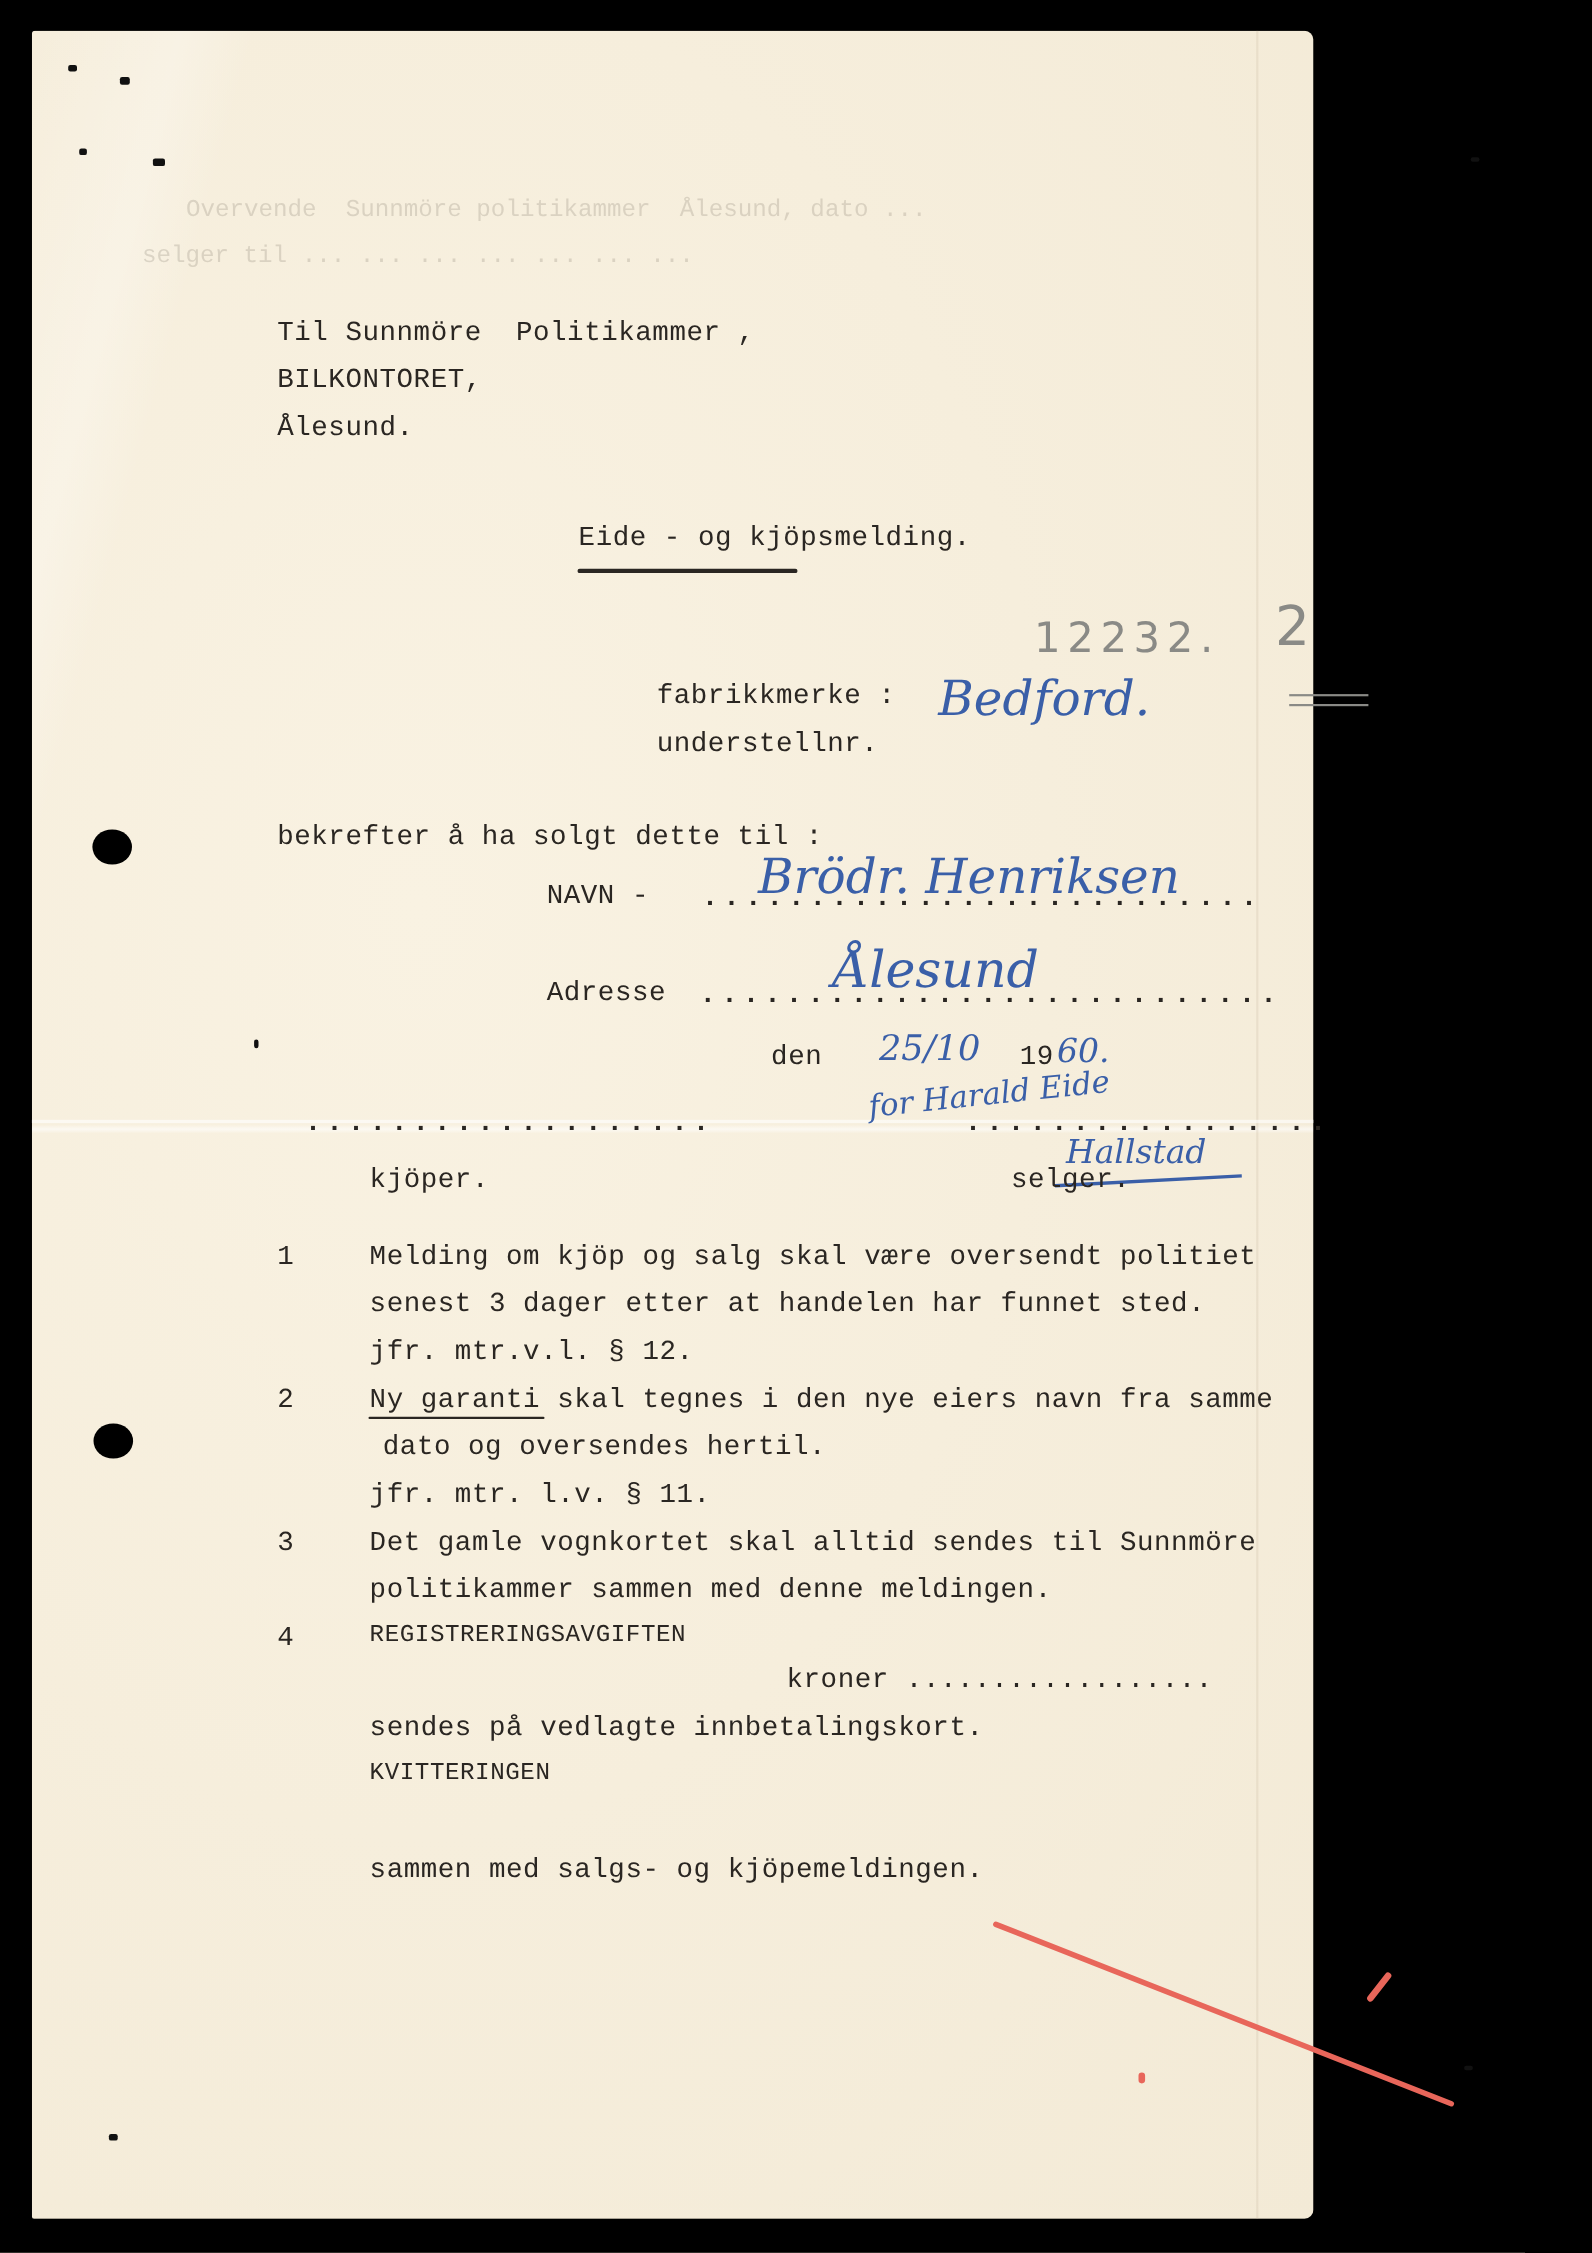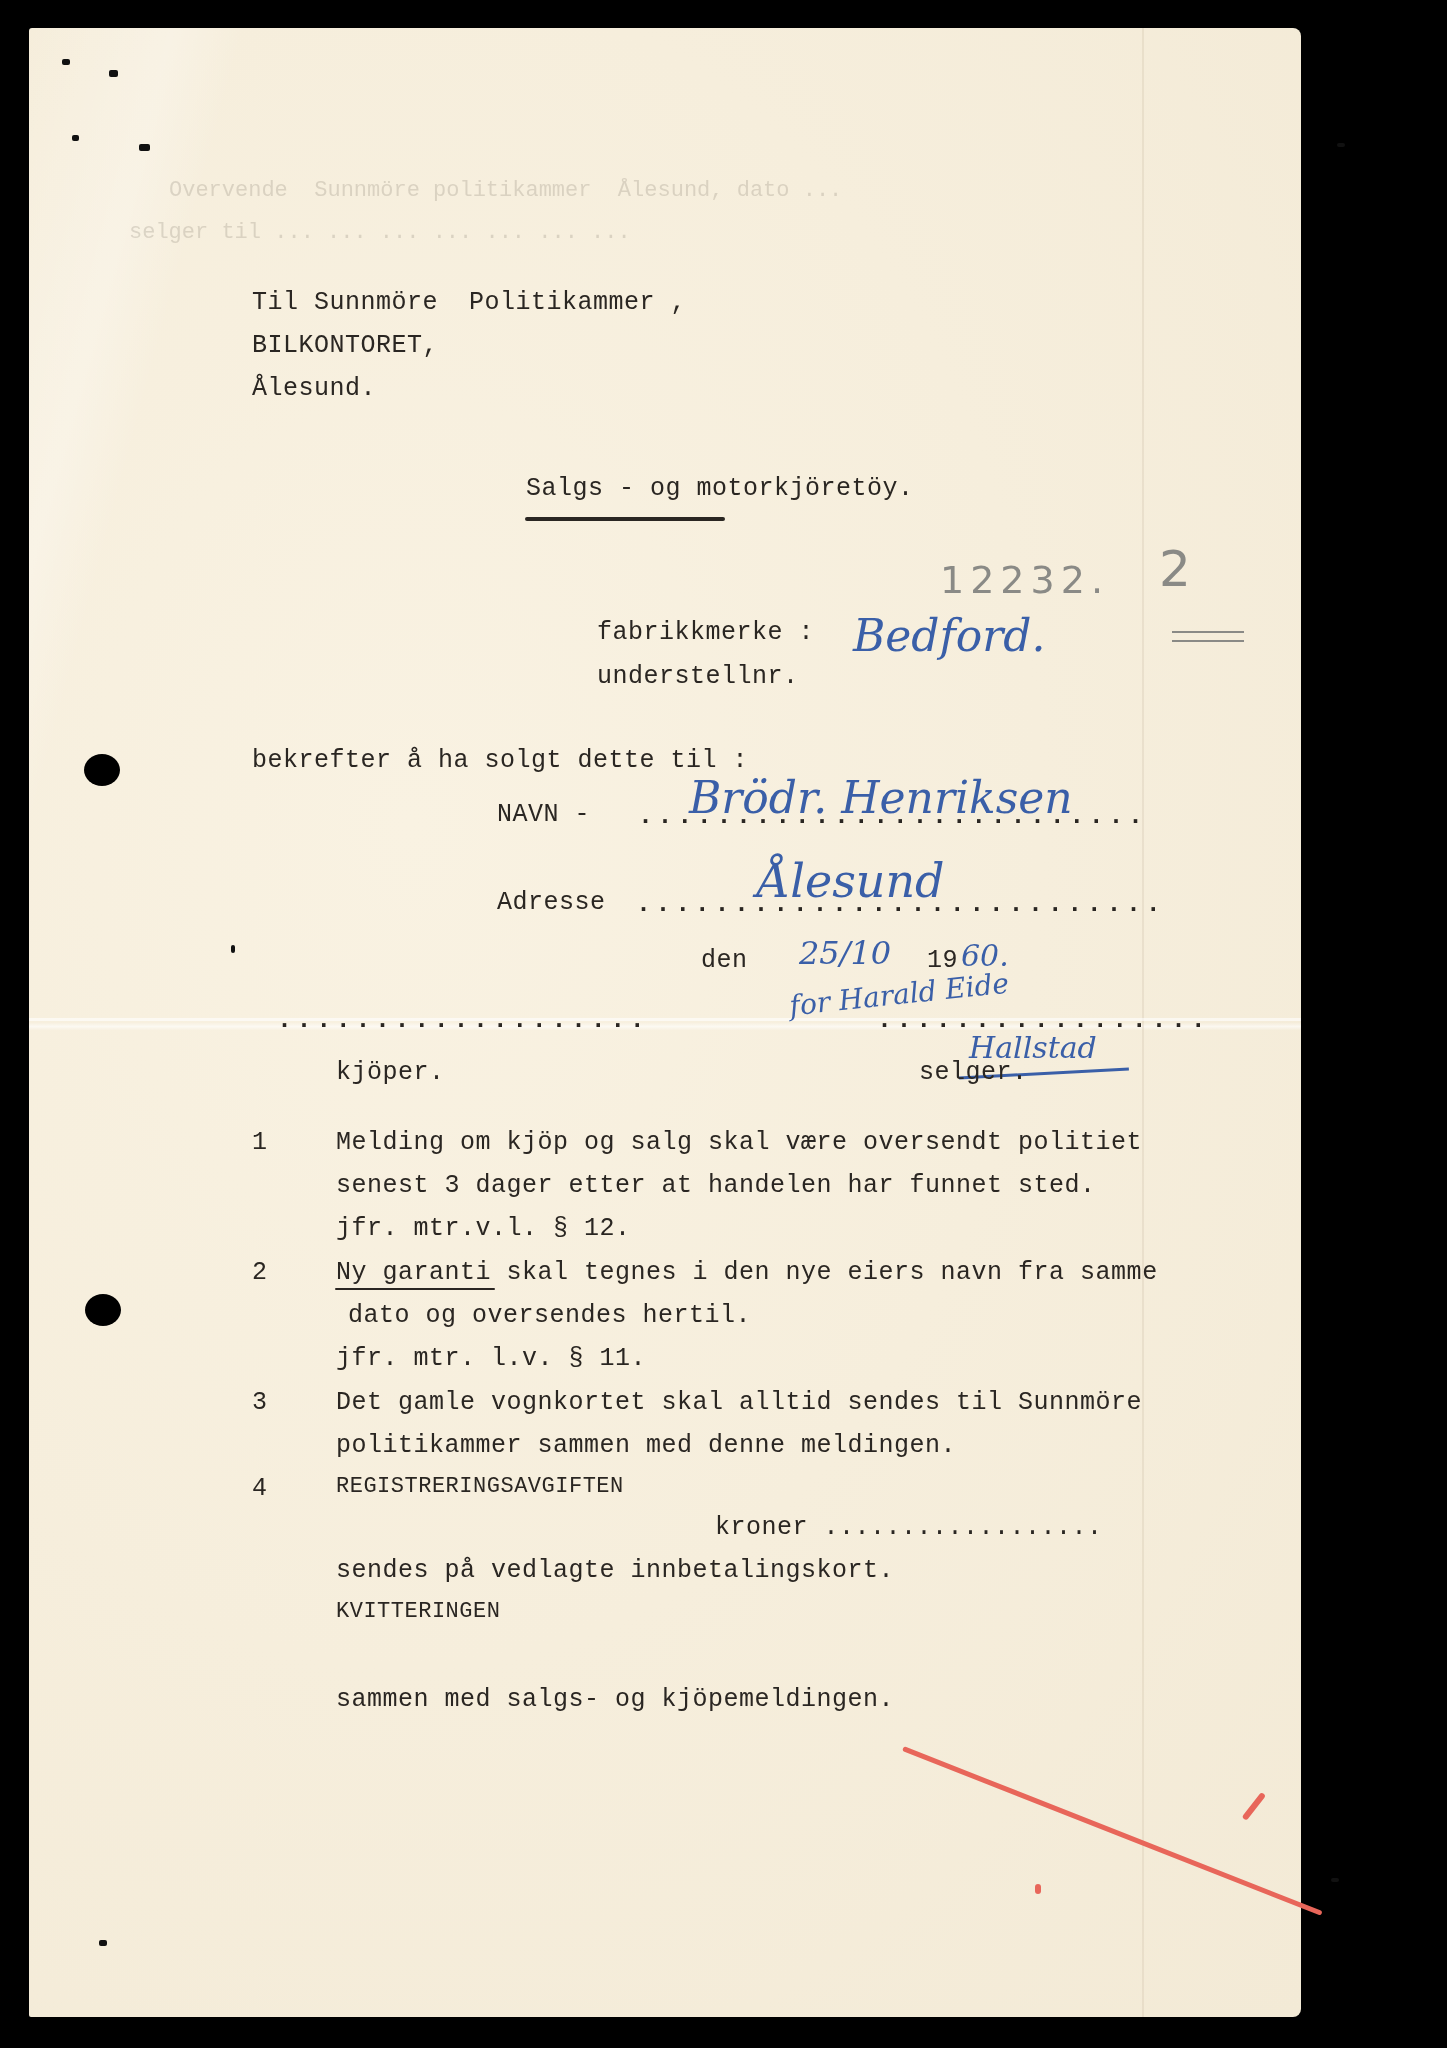--- a/index.html
+++ b/index.html
@@ -1,18 +1,18 @@
 <!DOCTYPE html>
 <html><head>
   <meta charset="utf-8">
   <style>
     html, body { margin:0; padding:0; }
     body { width:1447px; height:2048px; background:#000; position:relative; overflow:hidden; }
     .paper {
-      position:absolute; left:29px; top:28px; width:1272px; height:1989px;
+      position:absolute; left:29px; top:28px; width:1165px; height:1989px;
       background:#f7efdc;
       background-image:
         linear-gradient(105deg, rgba(255,255,255,0) 0%, rgba(255,255,255,0.25) 8%, rgba(255,255,255,0) 12%),
         linear-gradient(0deg, rgba(0,0,0,0) 49.6%, rgba(255,255,255,0.6) 49.8%, rgba(0,0,0,0) 50%),
         radial-gradient(ellipse at 30% 40%, #f9f2e2 0%, #f3ead6 100%);
       border-radius:3px 8px 8px 2px;
     }
     .fold-v { position:absolute; left:1113px; top:0; width:2px; height:100%; background:rgba(200,185,160,0.25); }
     .fold-h { position:absolute; left:0; top:990px; width:100%; height:3px; background:rgba(255,255,255,0.6); }
     .hole { position:absolute; width:36px; height:32px; border-radius:50%; background:#000; }
@@ -43,21 +43,21 @@
   <div class="speck" style="left:1302px; top:1850px; width:8px; height:4px;"></div>
   <div class="speck" style="left:202px; top:917px; width:4px; height:8px;"></div>
 
   <div class="ghost" style="left:140px; top:150px;">Overvende  Sunnmöre politikammer  Ålesund, dato ...</div>
   <div class="ghost" style="left:100px; top:192px;">selger til ... ... ... ... ... ... ...</div>
 
   <div class="tw" style="left:223px; top:260px;">Til Sunnmöre  Politikammer ,</div>
   <div class="tw" style="left:223px; top:303px;">BILKONTORET,</div>
   <div class="tw" style="left:223px; top:346px;">Ålesund.</div>
 
-  <div class="tw" style="left:497px; top:446px;">Salgs - og motorkjöretöy.</div>
+  <div class="tw" style="left:497px; top:446px;">Eide - og kjöpsmelding.</div>
   <div class="underline-bar" style="left:496px; top:489px; width:200px; height:4px;"></div>
 
   <div class="pencil" style="left:911px; top:530px; font-size:38px; letter-spacing:6px;">12232.</div>
   <div class="pencil" style="left:1130px; top:512px; font-size:50px;">2</div>
   <div style="position:absolute; left:1143px; top:603px; width:72px; height:2px; background:#8a8a86; box-shadow:0 9px 0 #8a8a86;"></div>
 
   <div class="tw" style="left:568px; top:590px;">fabrikkmerke :</div>
   <div class="hw" style="left:824px; top:582px; font-size:44px;">Bedford.</div>
   <div class="tw" style="left:568px; top:634px;">understellnr.</div>
 

